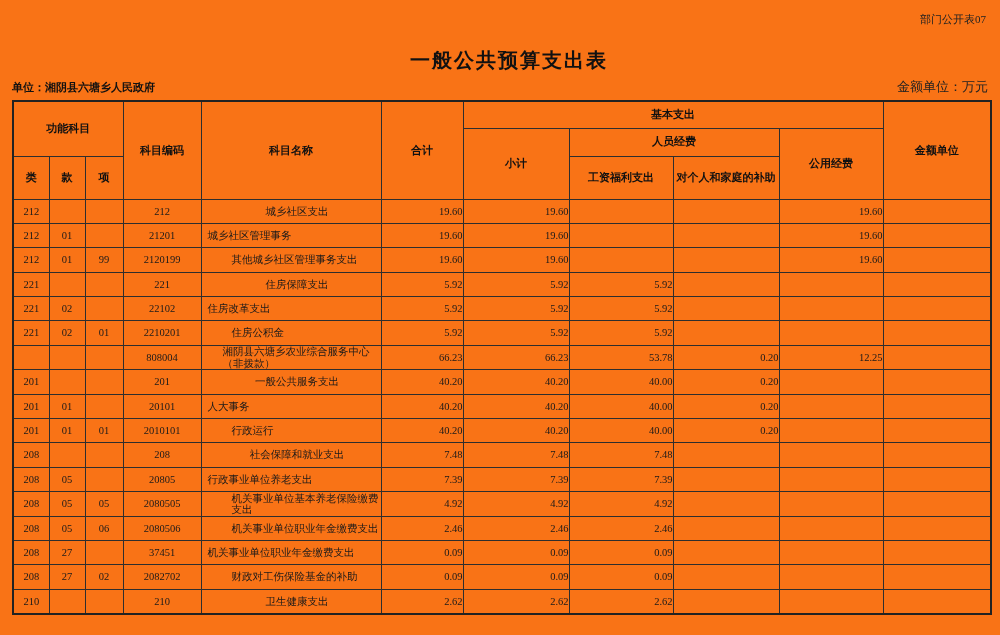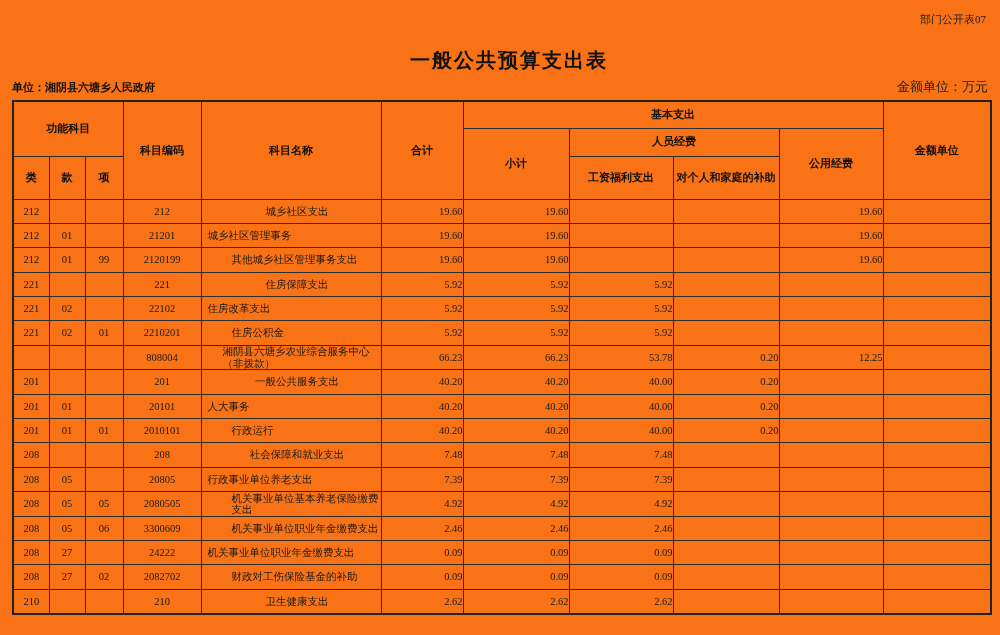--- a/index.html
+++ b/index.html
@@ -310,34 +310,34 @@
           <td class="num">4.92</td>
           <td class="num">4.92</td>
           <td class="num"></td>
           <td class="num"></td>
           <td class="num"></td>
         </tr>
         <tr>
           <td class="c">208</td>
           <td class="c">05</td>
           <td class="c">06</td>
-          <td class="c">3300609</td>
+          <td class="c">2080506</td>
           <td class="name indent-3">机关事业单位职业年金缴费支出</td>
           <td class="num">2.46</td>
           <td class="num">2.46</td>
           <td class="num">2.46</td>
           <td class="num"></td>
           <td class="num"></td>
           <td class="num"></td>
         </tr>
         <tr>
           <td class="c">208</td>
           <td class="c">27</td>
           <td class="c"></td>
-          <td class="c">24222</td>
+          <td class="c">37451</td>
           <td class="name indent-2">机关事业单位职业年金缴费支出</td>
           <td class="num">0.09</td>
           <td class="num">0.09</td>
           <td class="num">0.09</td>
           <td class="num"></td>
           <td class="num"></td>
           <td class="num"></td>
         </tr>
         <tr>
           <td class="c">208</td>

